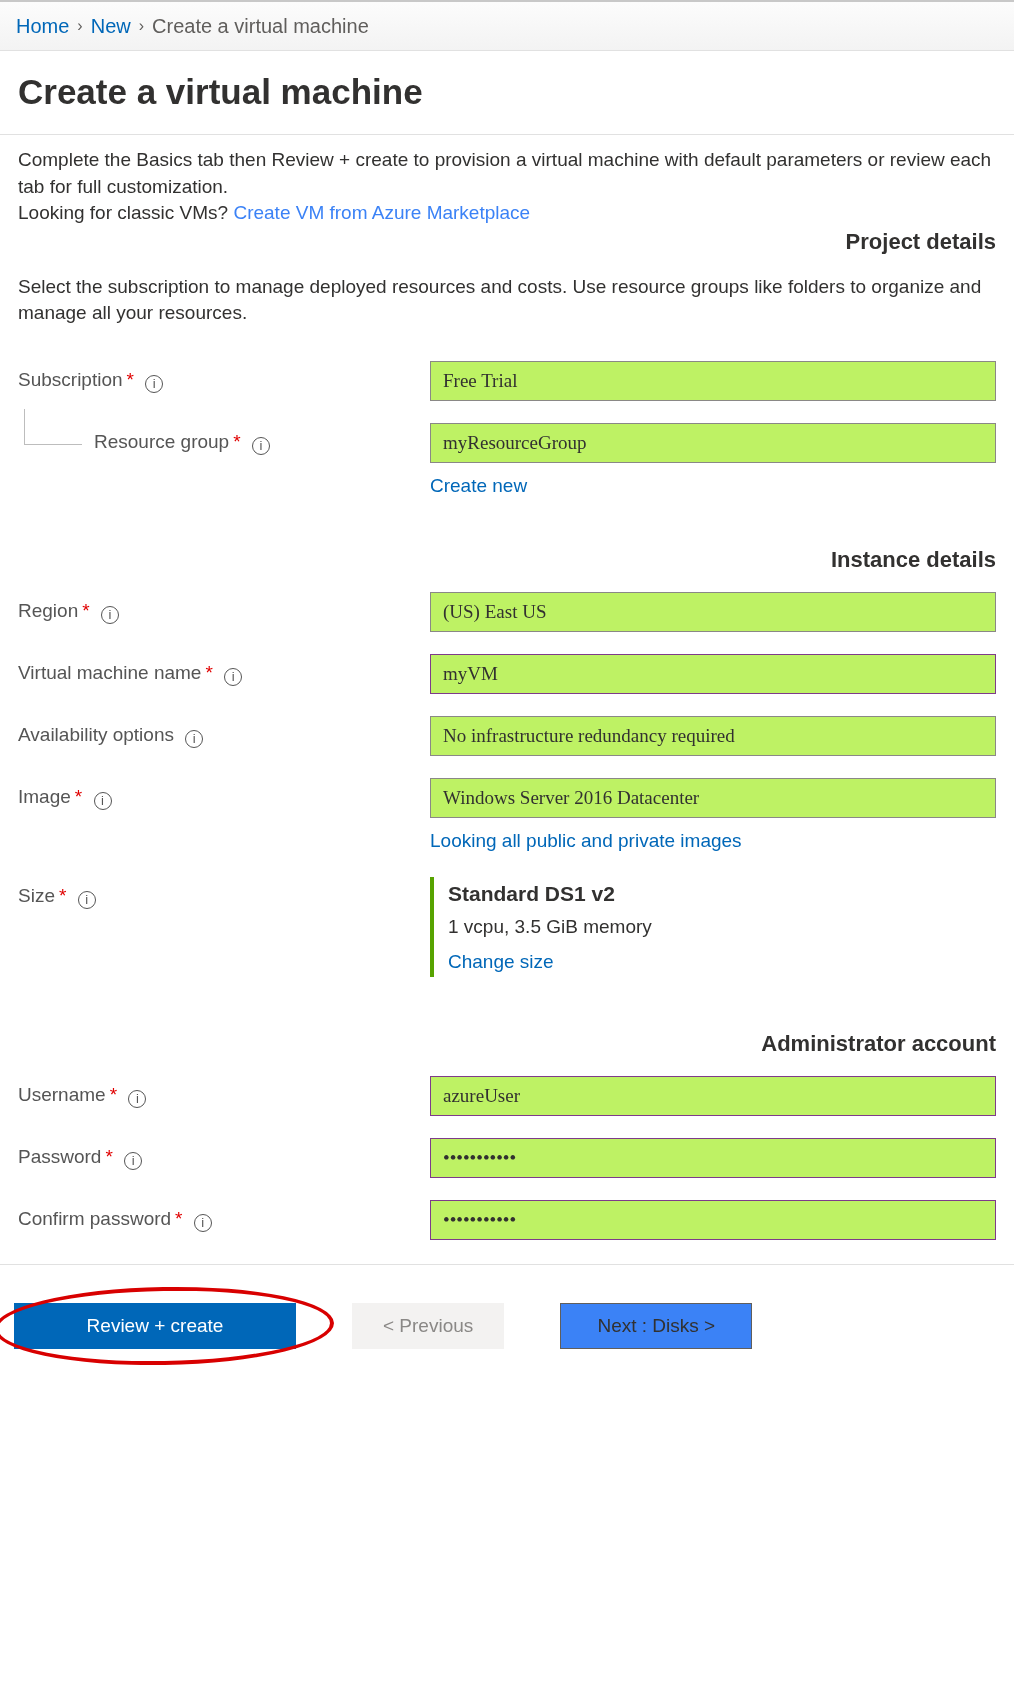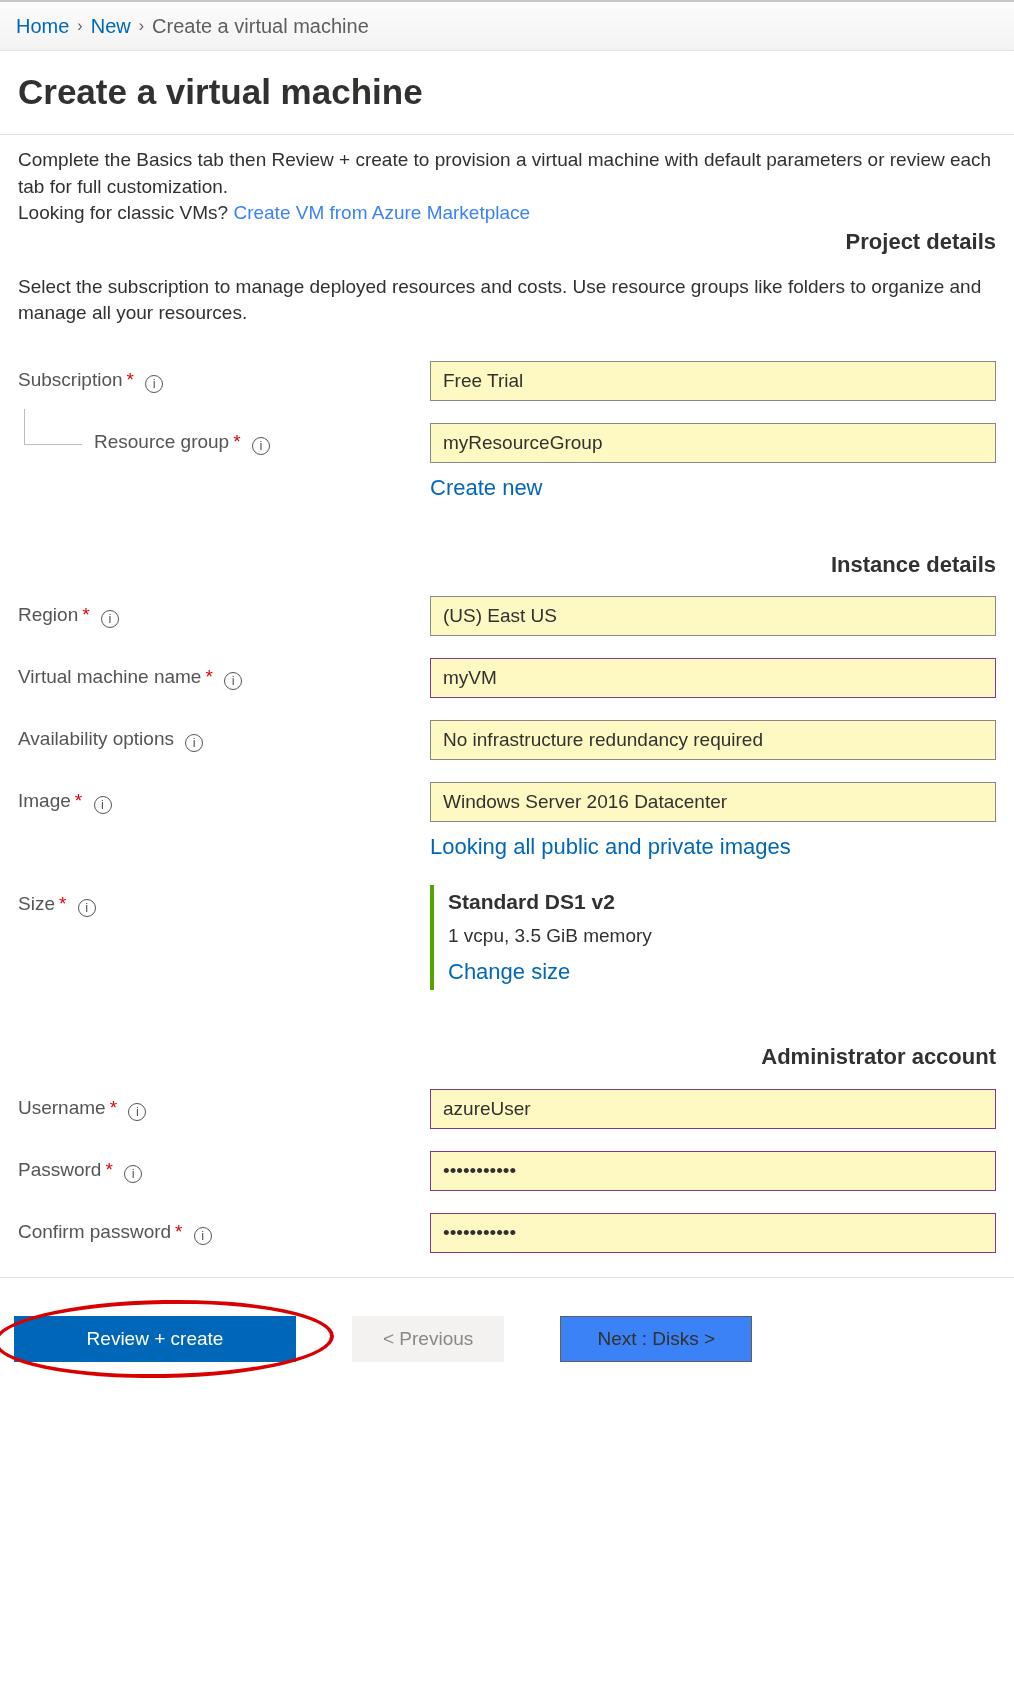--- a/index.html
+++ b/index.html
@@ -74,27 +74,28 @@
     font-size: 13px; line-height: 16px;
     margin-left: 6px;
     color: #555;
     vertical-align: -2px;
   }
 
   .select-box, .text-input {
     width: 100%;
     height: 40px;
     border: 1px solid #8a8886;
-    background: #fef9c3;
+    background: #bef264;
     padding: 0 12px;
     font-size: 19px;
     color: #323130;
+    font-family: Liberation Serif, serif;
   }
   .text-input.purple, .select-box.purple { border-color: #7e3b8a; border-width: 1.5px; }
-  .link { color: #0067b8; text-decoration: none; font-size: 22px; }
+  .link { color: #0067b8; text-decoration: none; font-size: 19px; }
   .sublink { display: inline-block; margin-top: 10px; }
 
   
   .rg-row .form-label { display: flex; align-items: center; }
   .rg-connector {
     width: 58px; height: 36px;
     border-left: 1.5px solid #bdbdbd;
     border-bottom: 1.5px solid #bdbdbd;
     margin: -30px 12px 0 6px;
   }

